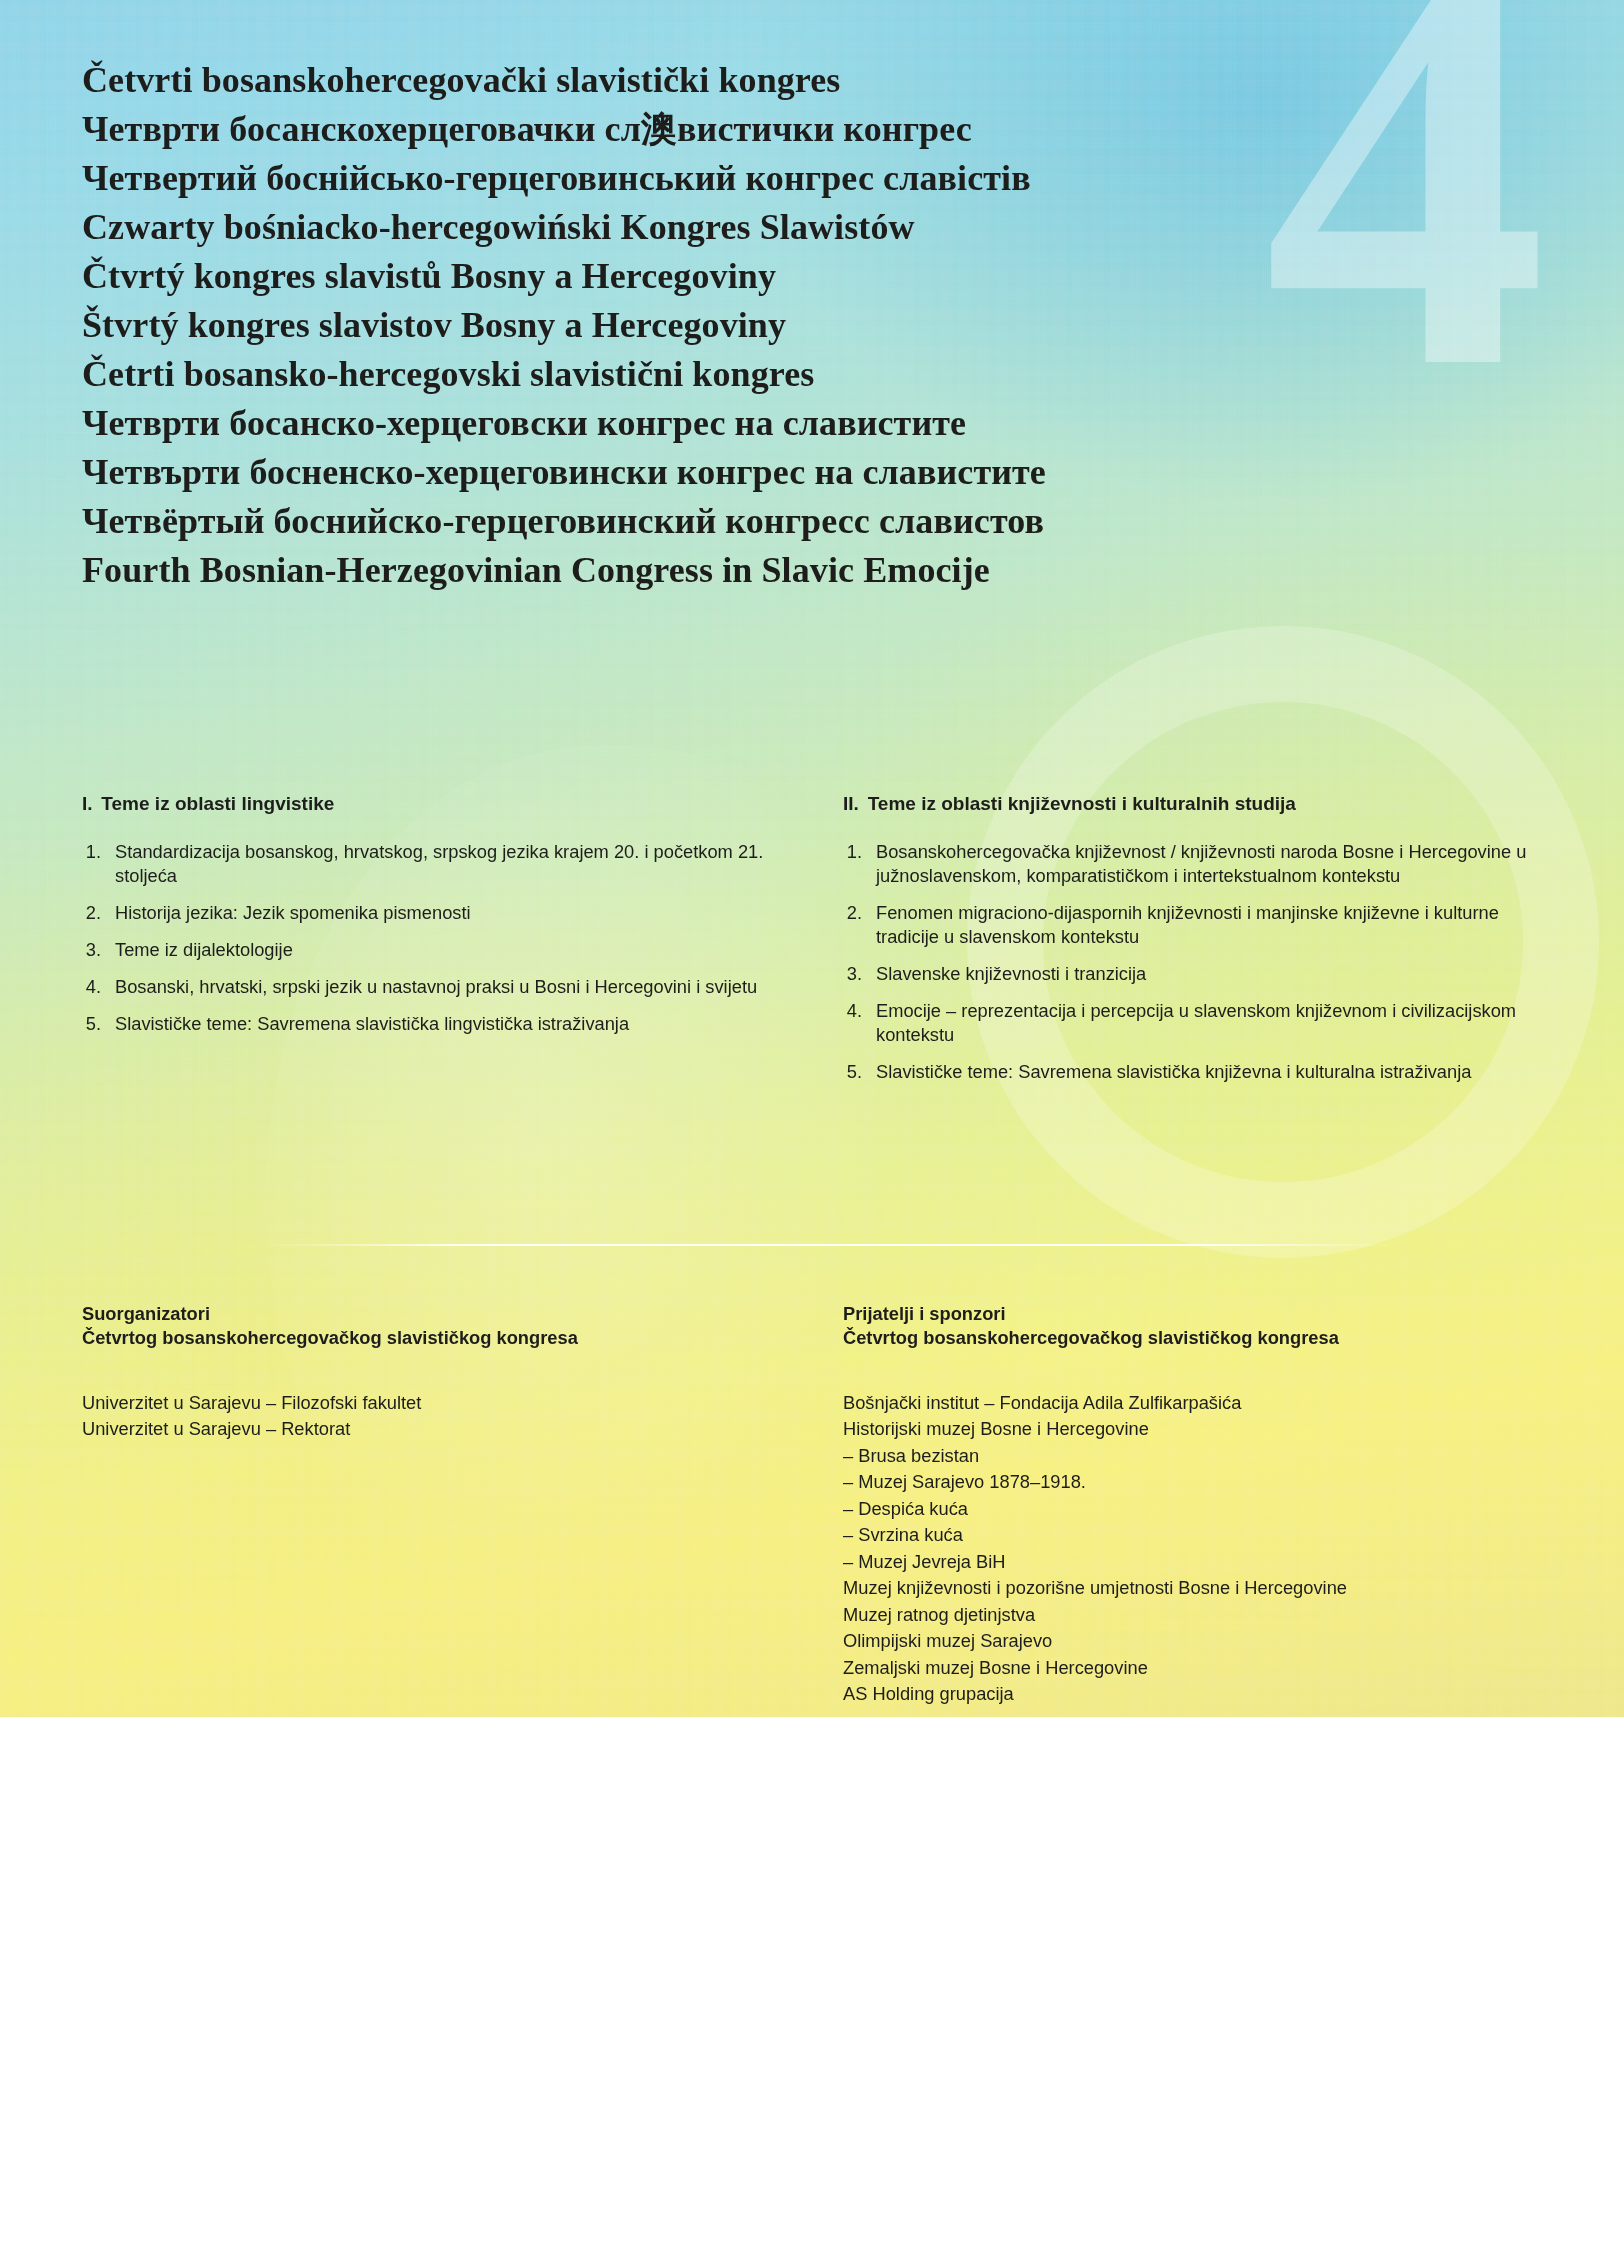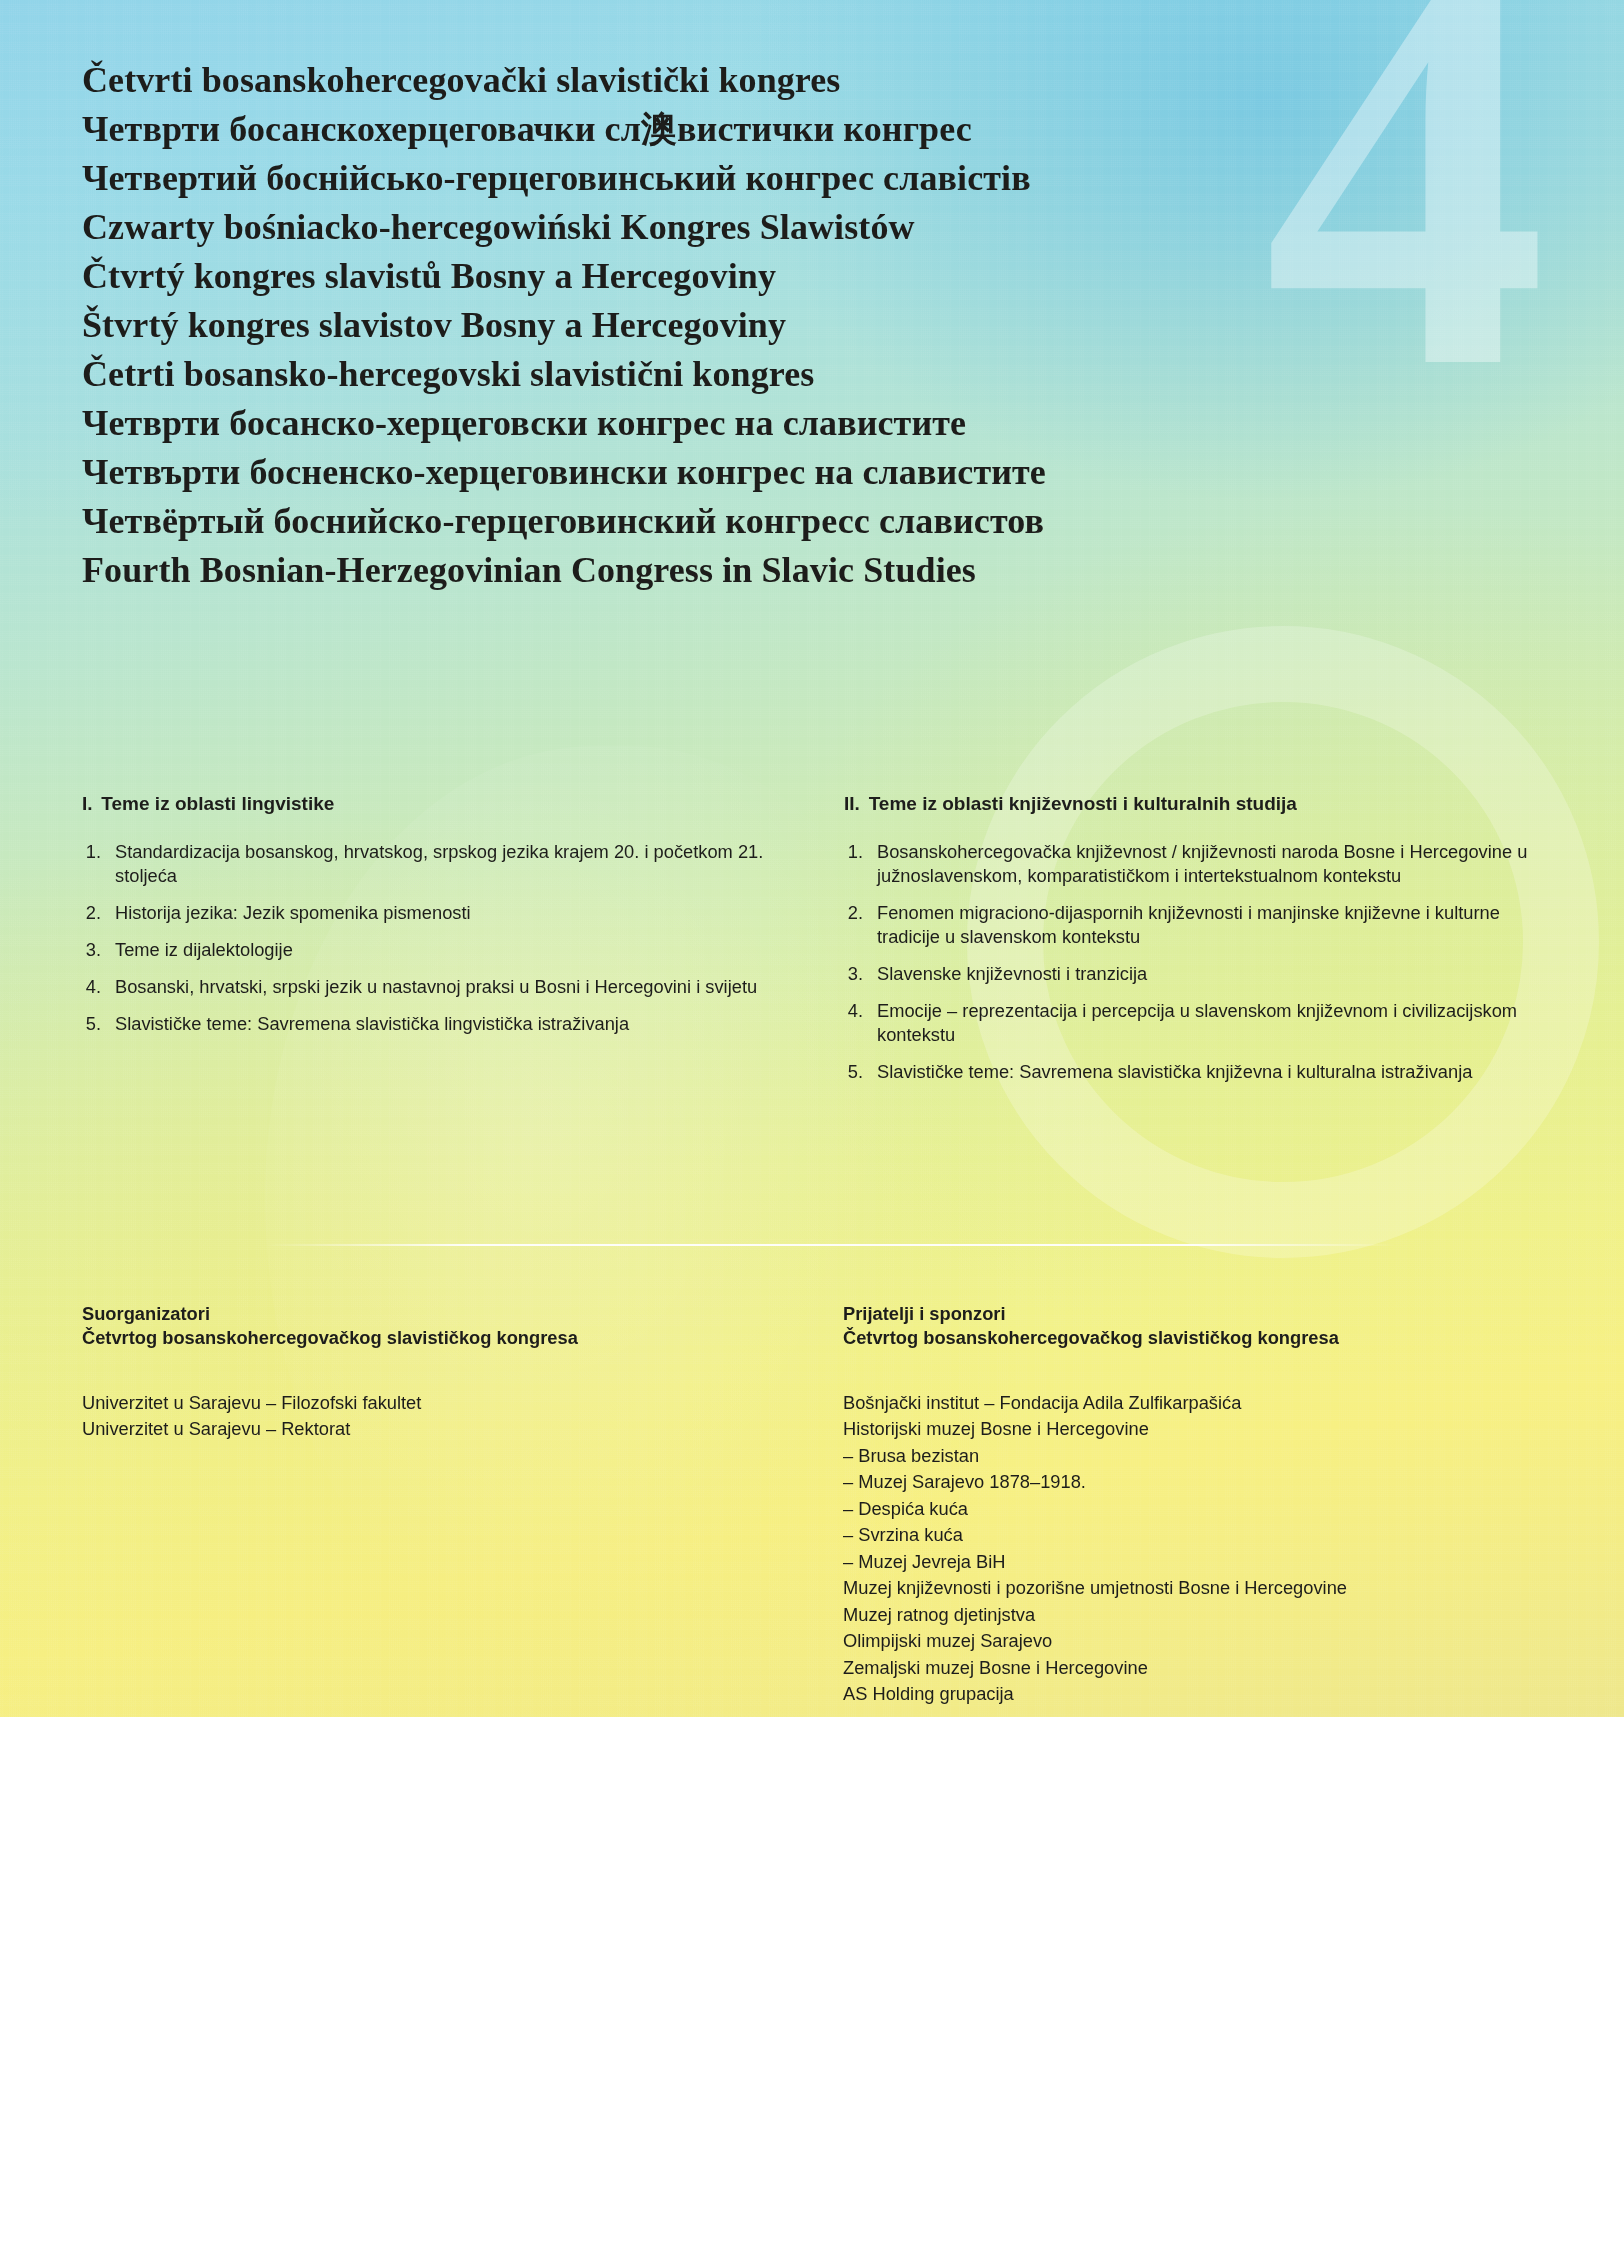--- a/index.html
+++ b/index.html
@@ -96,21 +96,20 @@
   }
 
   
   .themes {
     position: absolute;
     top: 793px;
     left: 82px;
     width: 1460px;
     display: flex;
     gap: 63px;
-    justify-content: space-between;
   }
   .themes-col { width: 698px; }
   .themes-head {
     font-size: 19px;
     font-weight: 700;
     color: #1d1d1b;
     margin-bottom: 25px;
   }
   .themes-head .numeral { margin-right: 8.8px; }
   ol.themes-list {
@@ -186,21 +185,21 @@
       <div class="t">Četvrti bosanskohercegovački slavistički kongres</div>
       <div class="t">Четврти босанскохерцеговачки сл澳вистички конгрес</div>
       <div class="t">Четвертий боснійсько-герцеговинський конгрес славістів</div>
       <div class="t">Czwarty bośniacko-hercegowiński Kongres Slawistów</div>
       <div class="t">Čtvrtý kongres slavistů Bosny a Hercegoviny</div>
       <div class="t">Štvrtý kongres slavistov Bosny a Hercegoviny</div>
       <div class="t">Četrti bosansko-hercegovski slavistični kongres</div>
       <div class="t">Четврти босанско-херцеговски конгрес на славистите</div>
       <div class="t">Четвърти босненско-херцеговински конгрес на славистите</div>
       <div class="t">Четвёртый боснийско-герцеговинский конгресс славистов</div>
-      <div class="t">Fourth Bosnian-Herzegovinian Congress in Slavic Studies</div>
+      <div class="t">Fourth Bosnian-Herzegovinian Congress in Slavic Emocije</div>
     </div>
 
     <div class="themes">
 
       <div class="themes-col">
         <div class="themes-head">
           <span class="numeral">I.</span><span>Teme iz oblasti lingvistike</span>
         </div>
         <ol class="themes-list">
           <li><span class="num">1.</span><span>Standardizacija bosanskog, hrvatskog, srpskog jezika krajem 20. i početkom 21. stoljeća</span></li>

